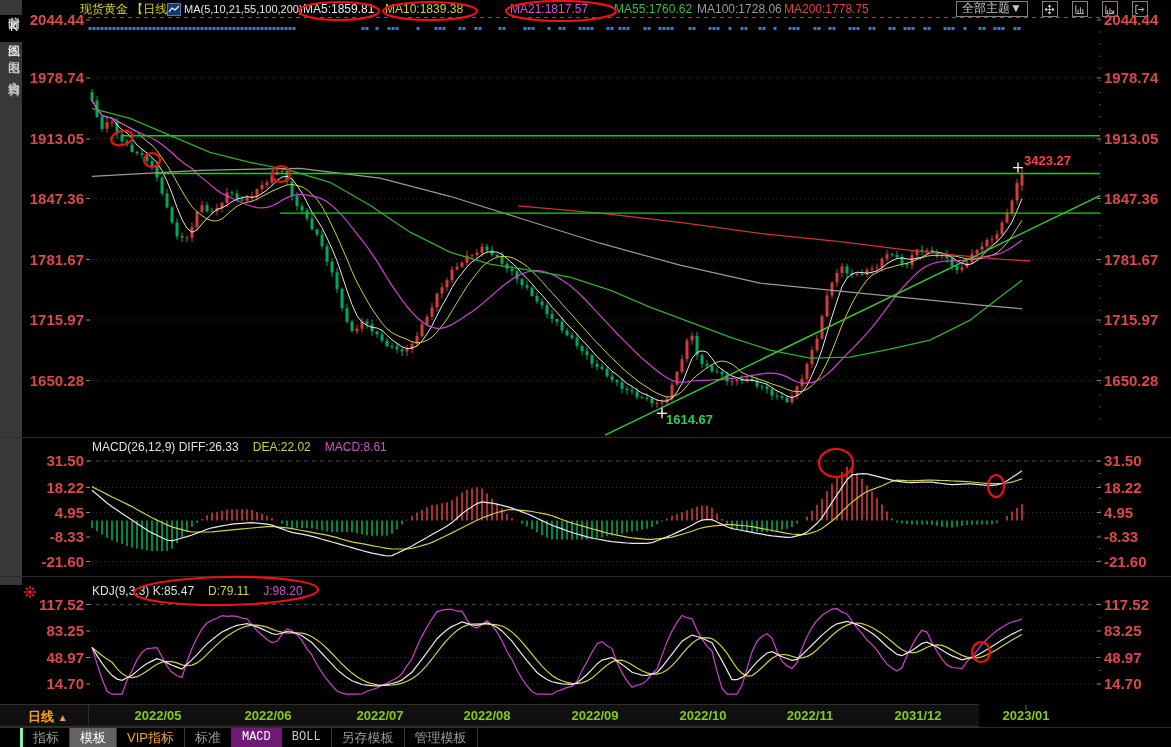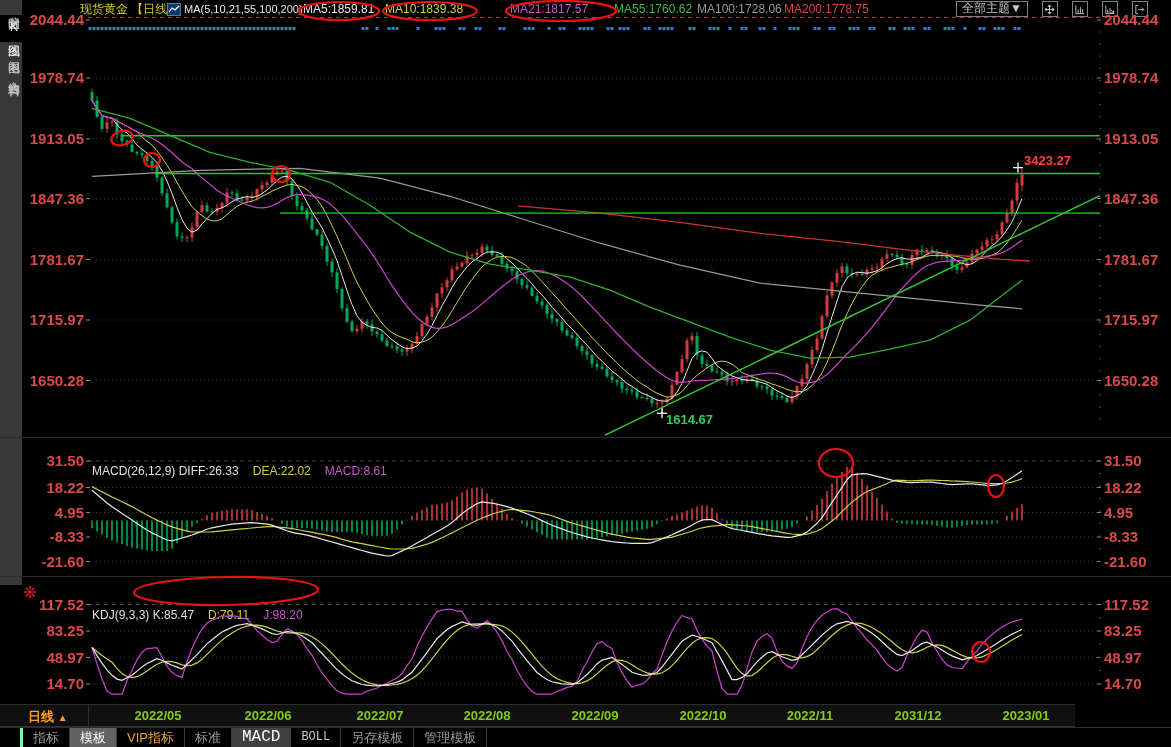--- a/index.html
+++ b/index.html
@@ -24,47 +24,47 @@
              padding:0 5px;cursor:pointer;background:#000;}
   .icon-btn{border:1px solid #828282;width:14px;height:14px;display:flex;align-items:center;
             justify-content:center;cursor:pointer;background:#000;}
   .icon-btn svg{display:block;}
   
   .axis-label{position:absolute;font-size:15px;font-weight:bold;color:#d94a4a;height:14px;
               line-height:14px;z-index:2;white-space:nowrap;}
   .al{left:24px;width:60px;text-align:right;}
   .ar{left:1104px;width:64px;text-align:left;}
   
-  .pane-header{position:absolute;font-size:12px;z-index:2;white-space:nowrap;margin-top:24px;}
+  .pane-header{position:absolute;font-size:12px;z-index:2;white-space:nowrap;}
   .pane-header span{margin-right:14px;}
   #macd-header{left:92px;top:440px;}
   #kdj-header{left:92px;top:584px;}
   
   .hl-label{position:absolute;font-weight:bold;font-size:13px;z-index:4;white-space:nowrap;}
   #high-label{left:1024px;top:153px;color:#ff4040;}
   #low-label{left:666px;top:411px;color:#2dcc5a;}
   
   #chart{position:absolute;left:0;top:0;z-index:3;pointer-events:none;}
   
-  #daterow{position:absolute;top:704px;left:0;width:1075px;height:23px;background:#101010;
+  #daterow{position:absolute;top:704px;left:0;width:979px;height:23px;background:#101010;
            border-top:1px solid #2e2e2e;border-bottom:1px solid #2e2e2e;z-index:4;box-sizing:border-box;}
   #period{position:absolute;left:28px;top:3px;color:#ffa01e;font-weight:bold;font-size:13px;cursor:pointer;}
   #period .arrow{font-size:10px;}
   #daterow .divider{position:absolute;left:88px;top:0;bottom:0;border-left:1px solid #2e2e2e;}
   .date-label{position:absolute;top:3px;color:#84cc16;font-weight:bold;font-size:13px;
               transform:translateX(-50%);white-space:nowrap;}
   
   #tabbar{position:absolute;top:727px;left:0;width:1171px;height:20px;background:#000;display:flex;
           align-items:stretch;z-index:4;padding-left:20px;box-sizing:border-box;border-top:1px solid #2e2e2e;}
   .tab{color:#9a9a9a;font-size:13px;line-height:19px;padding:0 10px;border-right:1px solid #3a3a3a;
        cursor:pointer;white-space:nowrap;}
   .tab:first-child{border-left:3px solid #86efac;}
   .tab.sel-gray{background:#636363;color:#fff;}
   .tab.vip{color:#f0a330;}
-  .tab.sel-dark{background:#404040;color:#fff;font-family:"Liberation Mono","DejaVu Sans Mono",monospace;font-size:16px;}
+  .tab.sel-dark{background:#701a75;color:#fff;font-family:"Liberation Mono","DejaVu Sans Mono",monospace;font-size:12px;}
   .tab.mono{font-family:"Liberation Mono","DejaVu Sans Mono",monospace;font-size:12px;color:#c8c8c8;}
 </style>
 </head>
 <body>
 
 <div id="sidebar">
     <div class="side-tab">分时图</div>
     <div class="side-tab active">K线图</div>
     <div class="side-tab">闪电图</div>
     <div class="side-tab">合约资料</div>

